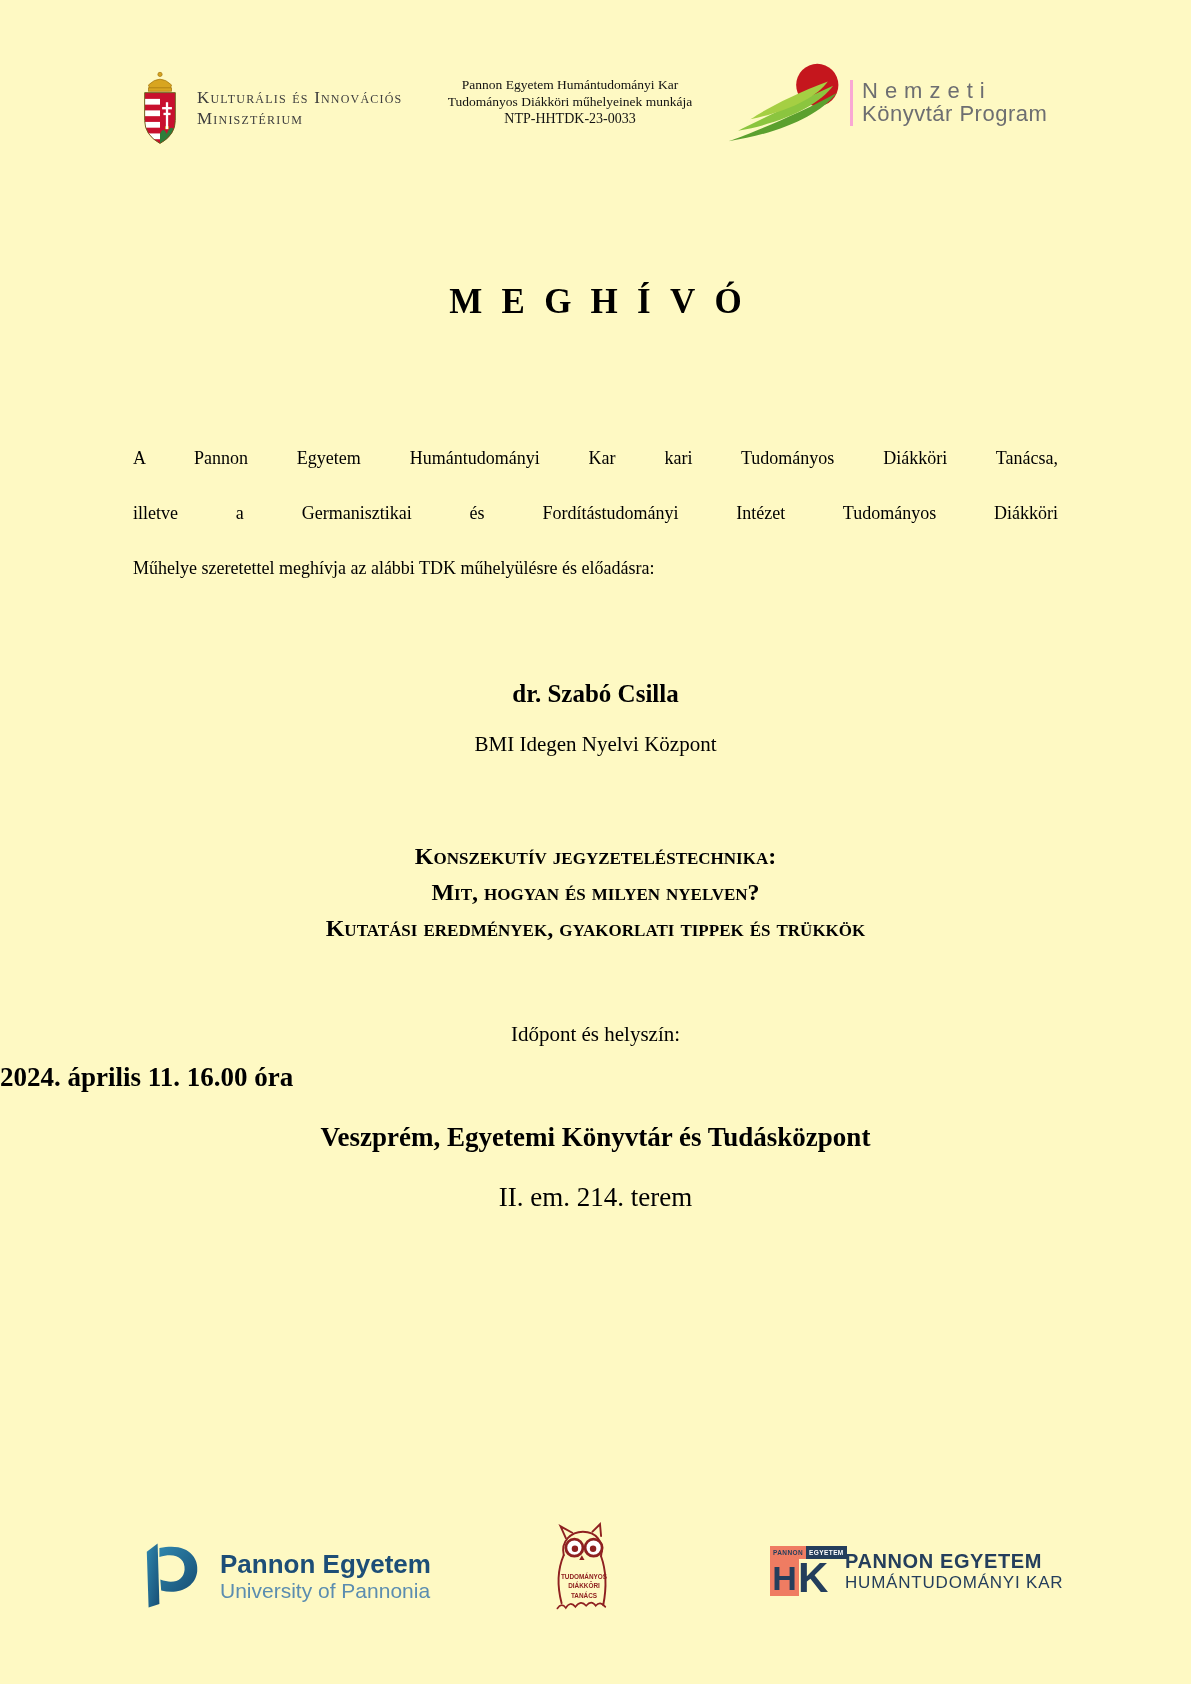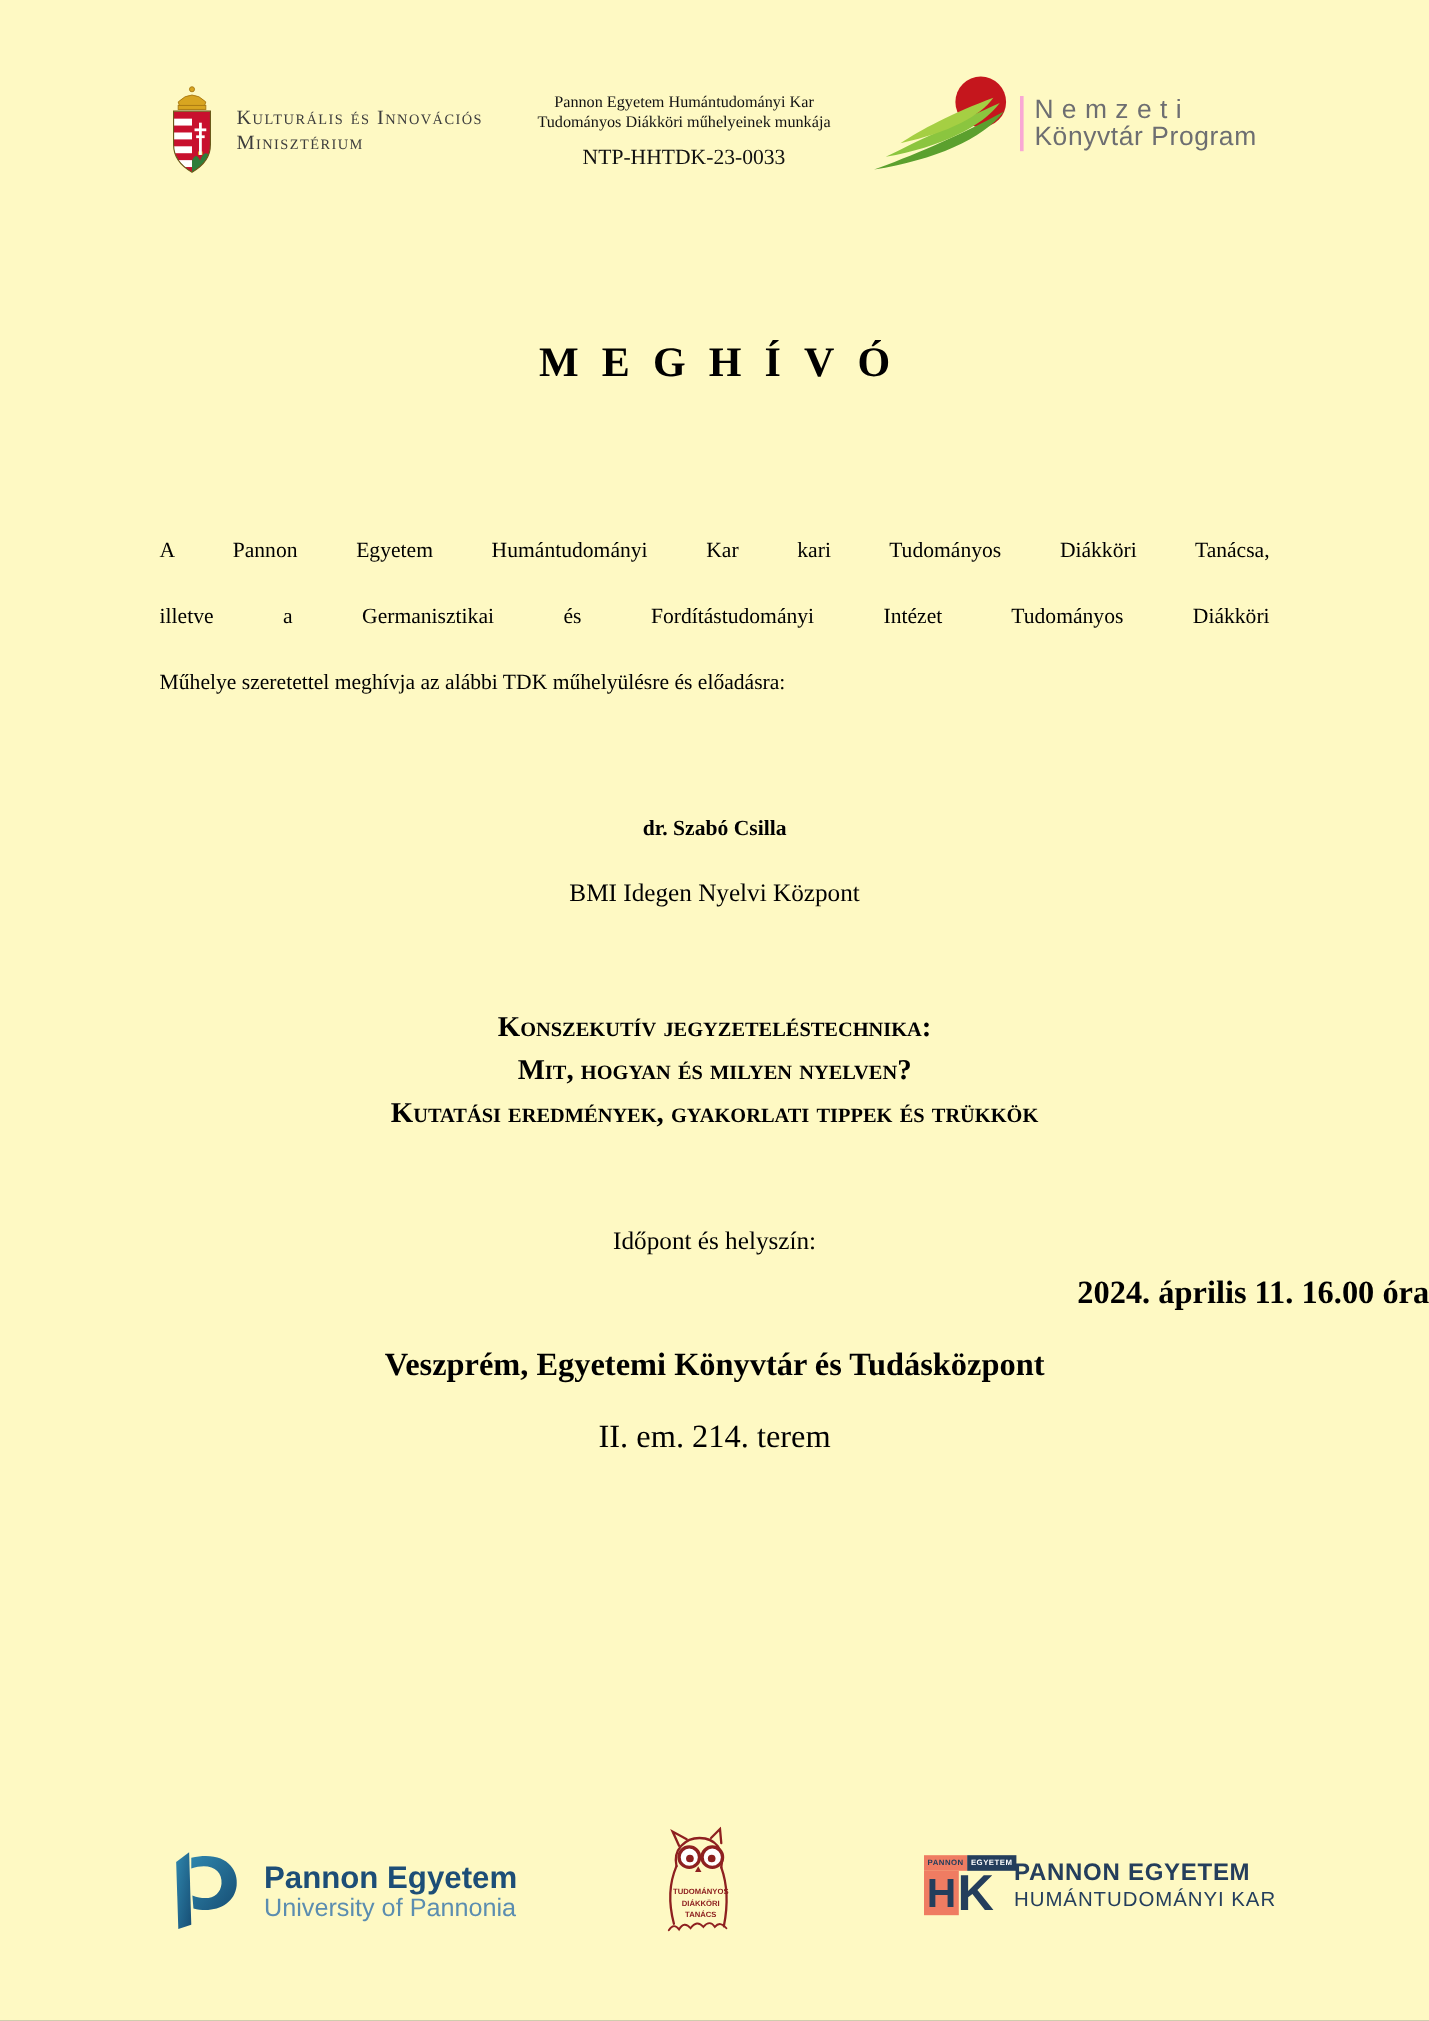--- a/index.html
+++ b/index.html
@@ -10,38 +10,38 @@
     background:#fef9c3;
     font-family:"Liberation Serif", serif;
     color:#000;
     overflow:hidden;
   }
 
   
   .header-left{position:absolute;left:136px;top:70px;display:flex;align-items:center;gap:13px;}
   .ministry-text{font-variant:small-caps;font-size:17px;line-height:21px;letter-spacing:1.2px;color:#3d3d3d;font-family:"Liberation Serif",serif;}
   .header-center{position:absolute;left:430px;top:76px;width:280px;text-align:center;font-size:13.5px;line-height:17px;color:#111;}
-  .header-center .code{margin-top:13px;font-size:18px;}
+  .header-center .code{font-size:14px;}
   .header-right{position:absolute;left:724px;top:60px;display:flex;align-items:center;}
   .ntp-text{border-left:3px solid #f9a8d4;padding-left:9px;margin-left:-6px;color:#6d6e71;font-family:"Liberation Sans",sans-serif;}
   .ntp-line1{font-size:22px;letter-spacing:7px;line-height:22px;}
   .ntp-line2{font-size:22px;letter-spacing:0.5px;line-height:24px;}
 
   
   .doc-title{position:absolute;left:0;top:282px;width:100%;text-align:center;
     font-size:35px;font-weight:bold;letter-spacing:0.55em;text-indent:0.55em;}
   .intro{position:absolute;left:133px;top:444px;width:925px;font-size:18px;line-height:28px;}
   .intro .just{text-align:justify;text-align-last:justify;margin-bottom:27px;}
   .intro .last{text-align:left;}
-  .speaker-name{position:absolute;left:0;top:680px;width:100%;text-align:center;font-size:18px;font-weight:bold;}
+  .speaker-name{position:absolute;left:0;top:680px;width:100%;text-align:center;font-size:25px;font-weight:bold;}
   .speaker-affil{position:absolute;left:0;top:714px;width:100%;text-align:center;font-size:21px;margin-top:18px;}
   .talk-title{position:absolute;left:0;top:838px;width:100%;text-align:center;
     font-size:24px;font-weight:bold;font-variant:small-caps;line-height:36px;}
   .detail-label{position:absolute;left:0;top:1022px;width:100%;text-align:center;font-size:21px;}
-  .detail-datetime{position:absolute;left:0;top:1062px;width:100%;text-align:right;font-size:27px;font-weight:bold;}
+  .detail-datetime{position:absolute;left:0;top:1062px;width:100%;text-align:left;font-size:27px;font-weight:bold;}
   .detail-location{position:absolute;left:0;top:1122px;width:100%;text-align:center;font-size:27px;font-weight:bold;}
   .detail-room{position:absolute;left:0;top:1182px;width:100%;text-align:center;font-size:27px;font-weight:normal;}
 
   
   .footer-pannon{position:absolute;left:140px;top:1540px;display:flex;align-items:center;gap:16px;font-family:"Liberation Sans",sans-serif;}
   .pannon-hu{font-size:26px;font-weight:bold;color:#1d4e77;line-height:29px;}
   .pannon-en{font-size:21px;color:#5b8db0;line-height:24px;}
   .footer-owl{position:absolute;left:552px;top:1522px;}
   .footer-hk{position:absolute;left:770px;top:1546px;display:flex;align-items:center;gap:13px;font-family:"Liberation Sans",sans-serif;}
   .hk-logo{width:62px;}

